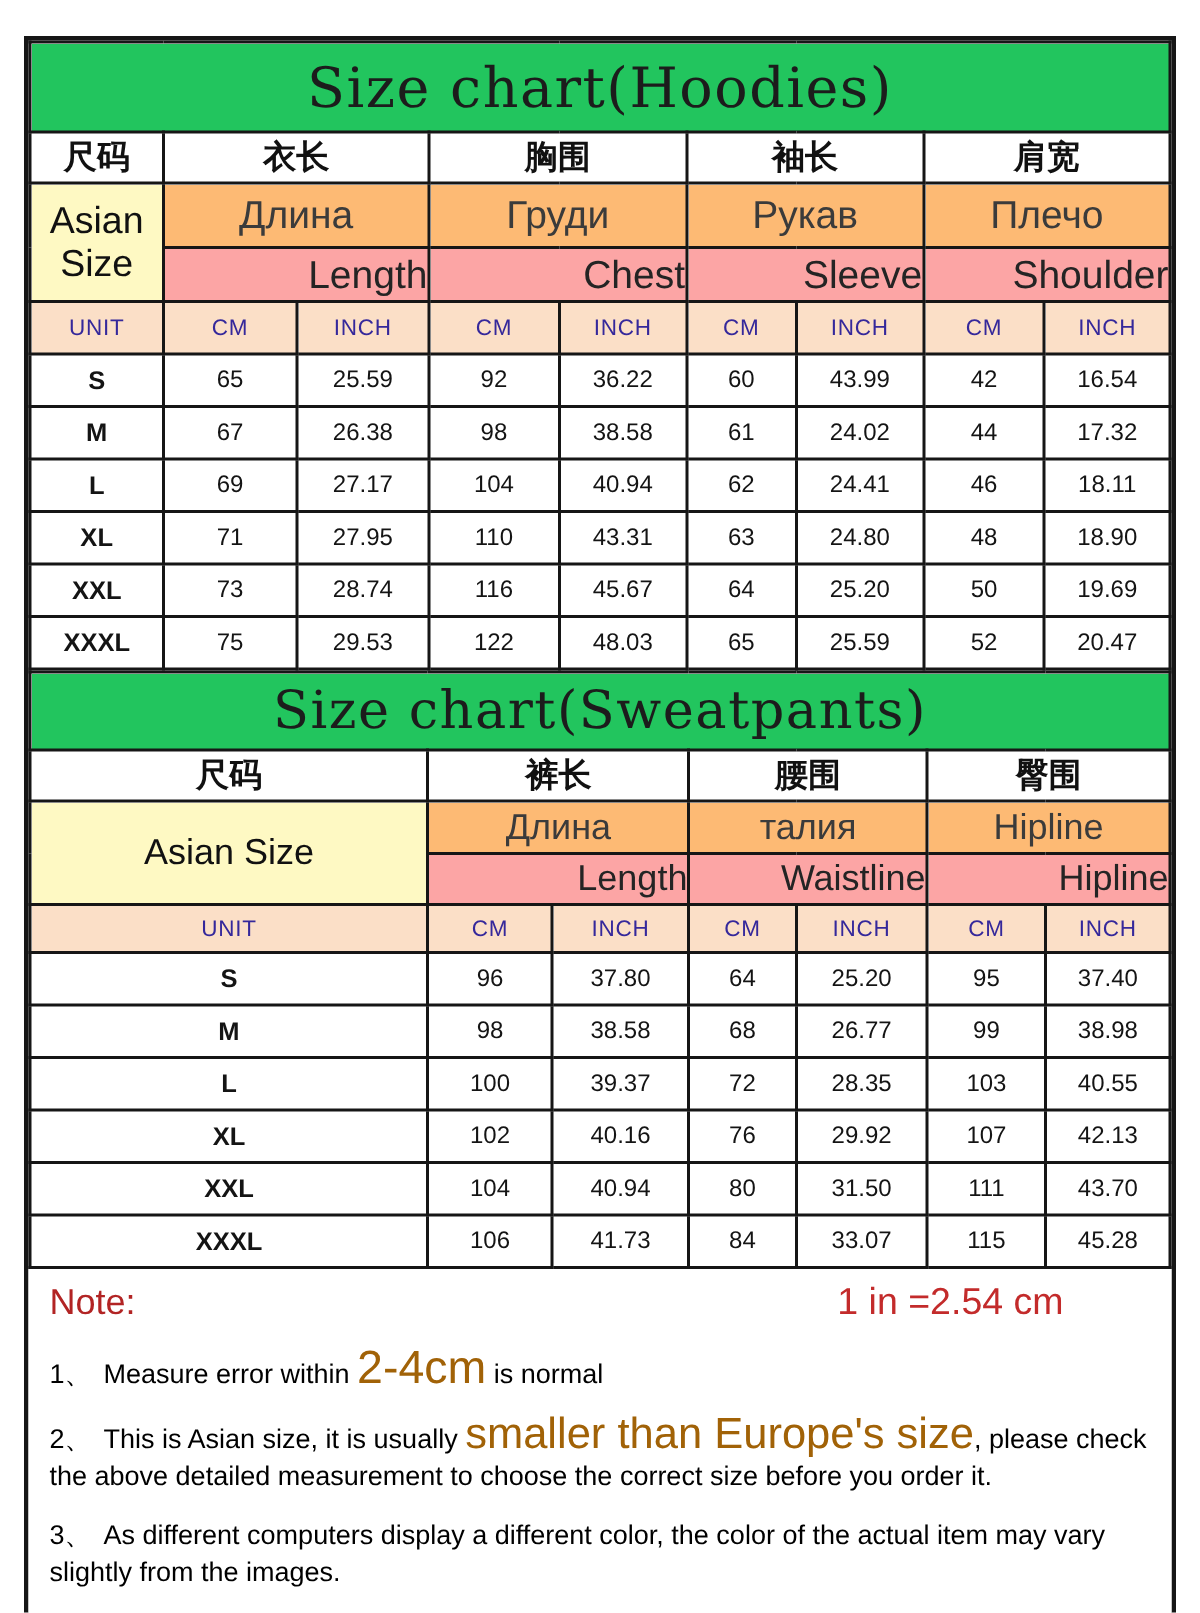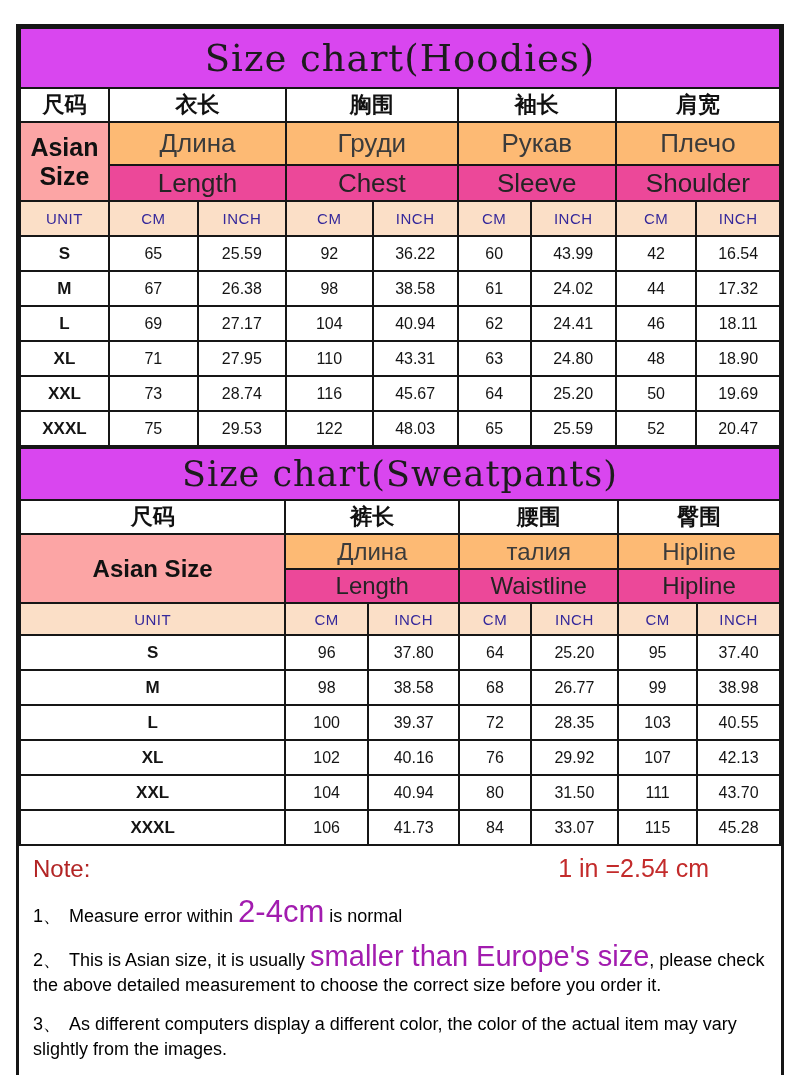--- a/index.html
+++ b/index.html
@@ -30,52 +30,53 @@
     overflow: hidden;
     padding: 0;
   }
   
   .title-cell {
     height: 60px;
     font-family: "DejaVu Serif", serif;
     font-size: 37px;
     letter-spacing: 1px;
     color: #1c1c1c;
-    background: #d946ef;
+    background: #22c55e;
   }
   .title-cell.sweat { height: 52px; font-size: 35px; }
   
   .cn-cell {
     height: 34px;
     font-weight: bold;
     font-size: 22px;
     background: #ffffff;
   }
   
   .asian-cell {
-    background: #fca5a5;
-    font-weight: bold;
+    background: #fef9c3;
+    font-weight: normal;
     font-size: 25px;
     line-height: 1.15;
   }
   .asian-cell.sweat { font-size: 24px; }
   
   .ru-cell {
     background: #fdba74;
     height: 43px;
     font-size: 26px;
     color: #3b3b3b;
   }
   .ru-cell.sweat { height: 35px; font-size: 24px; }
   
   .en-cell {
-    background: #ec4899;
+    background: #fca5a5;
     height: 36px;
     font-size: 26px;
     color: #242424;
+    text-align: right;
   }
   .en-cell.sweat { height: 34px; font-size: 24px; }
   
   .unit-cell {
     background: #fbdfc7;
     height: 35px;
     color: #35289b;
     font-weight: normal;
     font-size: 15px;
     letter-spacing: 0.5px;
@@ -106,21 +107,21 @@
   }
   .note-label { color: #b22424; font-size: 24px; }
   .conversion { color: #c32b2b; font-size: 25px; }
   .note-item {
     margin: 13px 0 0 0;
     font-size: 18px;
     color: #000000;
     line-height: 1.4;
   }
   .note-num { margin-right: 8px; }
-  .hl { color: #a21caf; }
+  .hl { color: #a16207; }
   .hl1 { font-size: 31px; line-height: 1; }
   .hl2 { font-size: 29px; line-height: 1; }
 </style>
 </head>
 <body>
 
 <div class="sheet">
 
   <table>
     <colgroup>

